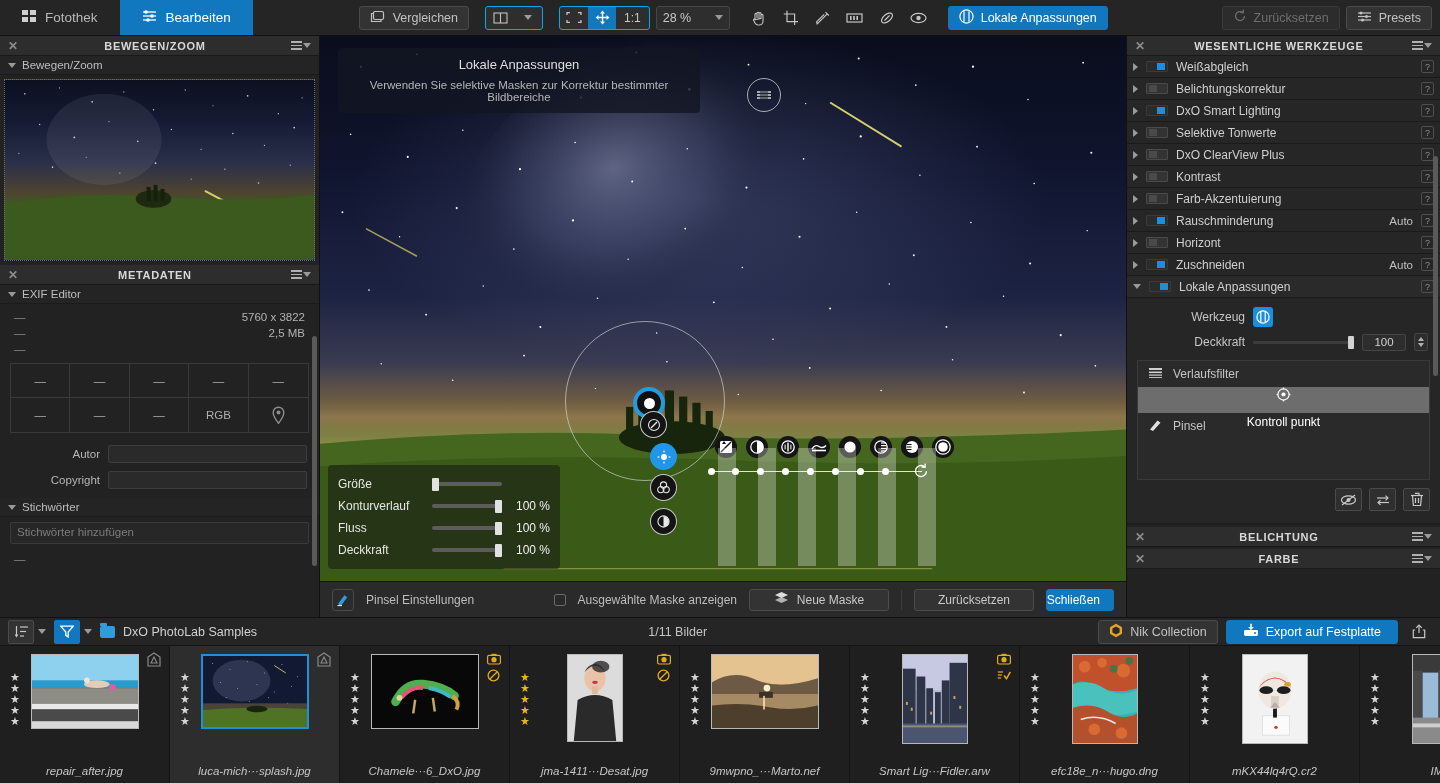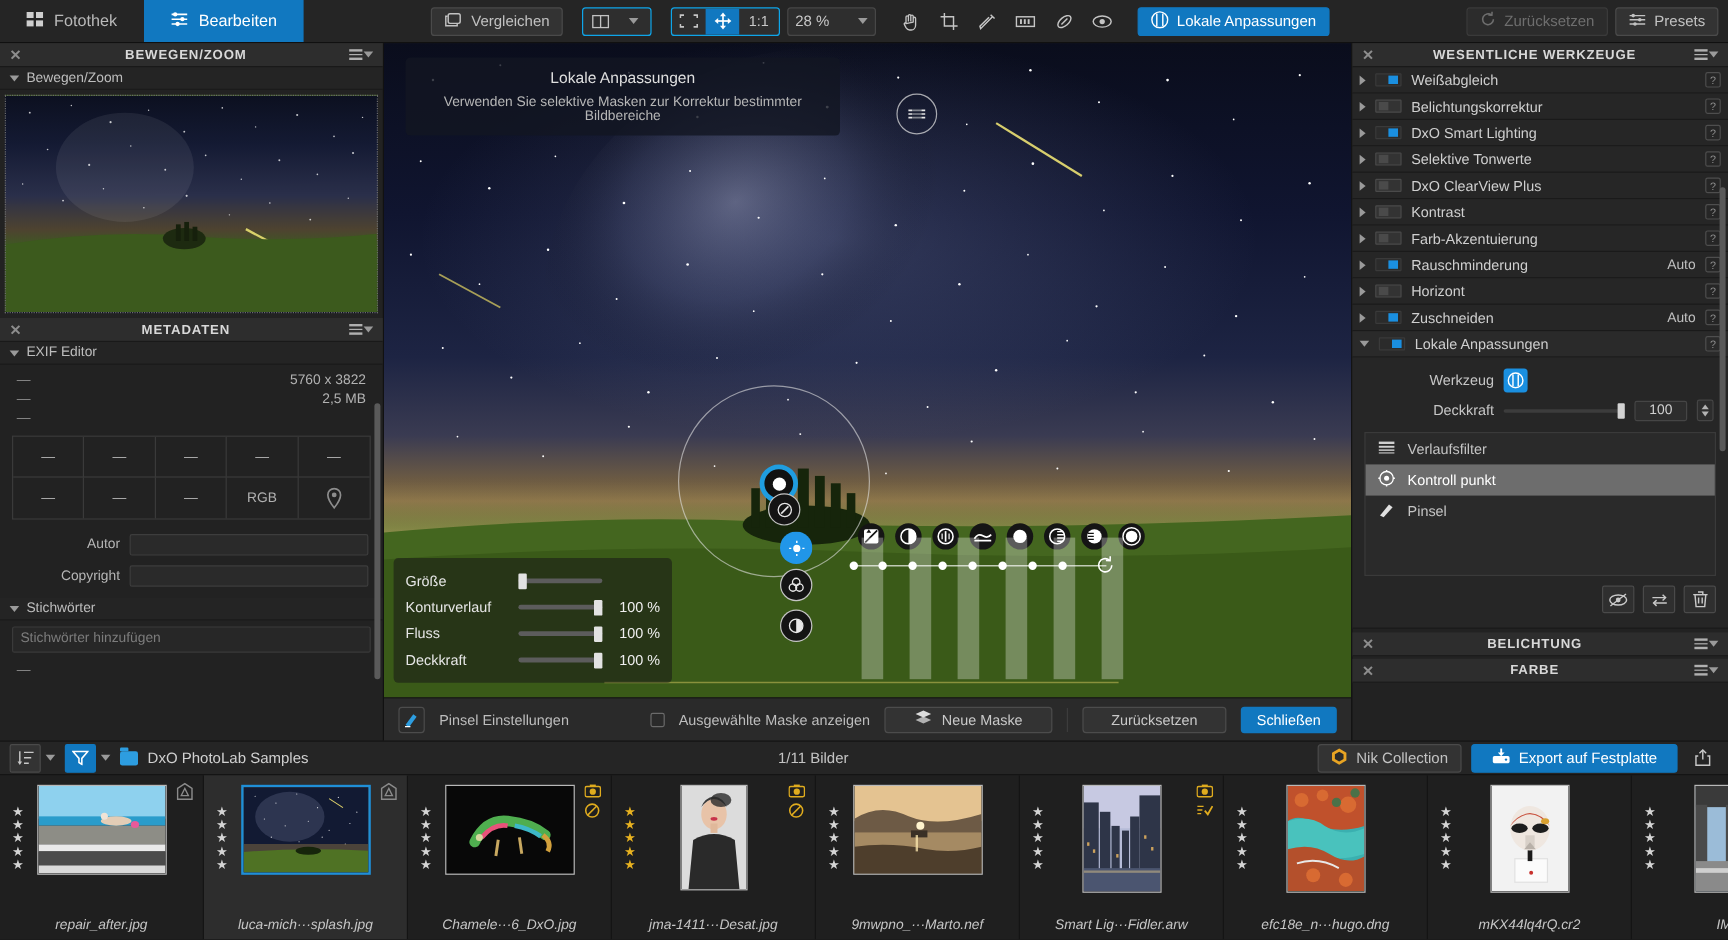--- a/index.html
+++ b/index.html
@@ -113,21 +113,21 @@
   .tool-chip { width:20px;height:20px;background:#1a8fe0;border-radius:3px;display:flex;align-items:center;justify-content:center;cursor:pointer;}
   .slider { flex:1; height: 12px; position: relative; display:flex; align-items:center;}
   .slider .trk { height:3px; width:100%; background:#3c3c3c; border-radius:2px; }
   .slider .knob { position:absolute; width:6px; height:13px; background:#d2d2d2; border-radius:1px; }
   .numbox { width:44px;height:17px;background:#2d2d2d;border:1px solid #454545;border-radius:2px;font-size:11.5px;color:#d0d0d0;display:flex;align-items:center;justify-content:center;}
   .stepper { width:14px;height:18px;border:1px solid #454545;border-radius:2px;background:#2d2d2d;display:flex;flex-direction:column;align-items:center;justify-content:center;gap:2px;cursor:pointer;}
   .stepper .u{width:0;height:0;border-left:3.5px solid transparent;border-right:3.5px solid transparent;border-bottom:4px solid #b4b4b4;}
   .stepper .d{width:0;height:0;border-left:3.5px solid transparent;border-right:3.5px solid transparent;border-top:4px solid #b4b4b4;}
   .masklist { margin: 6px 10px; border:1px solid #3a3a3a; background:#2a2a2a; height: 120px; }
   .mask-item { height:26px; display:flex; align-items:center; gap:10px; padding:0 10px; font-size:12px; color:#c4c4c4; cursor:pointer;}
-  .mask-item.sel { background:#6d6d6d; color:#fff; }
+  .mask-item.sel { background:#6d6d6d; color:#fff;flex-direction:column; }
   .mask-actions { display:flex; justify-content:flex-end; gap:7px; padding: 2px 10px 4px 0;}
   .mask-actions .icon-btn { background:#2f2f2f; border:1px solid #4a4a4a; width:27px;height:23px;}
 
   
   .center { flex:1; background:#1a1a1a; display:flex; flex-direction:column; min-width:0; position:relative; }
   .viewer { flex:1; position: relative; overflow: hidden;
     background:
       radial-gradient(ellipse 70% 50% at 47% 30%, rgba(120,130,175,0.30), rgba(0,0,0,0) 62%),
       linear-gradient(180deg,#0a0d1c 0%,#101530 26%,#1d2443 48%,#3a3b52 60%,#6e5c43 67%,#8a7448 70%,#4e6a27 74%,#3b5c1d 82%,#2e4a15 100%);
   }
@@ -799,21 +799,21 @@
                 <polygon points="7.5,1 14,4 7.5,7 1,4" fill="#dcdcdc"></polygon>
                 <polygon points="7.5,6 14,9 7.5,12 1,9" fill="#dcdcdc" opacity="0.75"></polygon>
               </svg>
           </span>
           <span>Neue Maske</span>
         </div>
         <div style="width:1px;height:20px;background:#3c3c3c;"></div>
         <div class="cb-btn" style="width:120px;justify-content:center;">
           <span>Zurücksetzen</span>
         </div>
-        <div class="cb-btn accent" style="width:80px;justify-content:center;">
+        <div class="cb-btn accent" style="width:68px;justify-content:flex-end;">
           <span>Schließen</span>
         </div>
       </div>
     </div>
 
     <div class="rpanel">
       <div class="palette-hdr">
         <span class="hx">✕</span>
         <span class="ttl">WESENTLICHE WERKZEUGE</span>
         <span class="hmenu">

